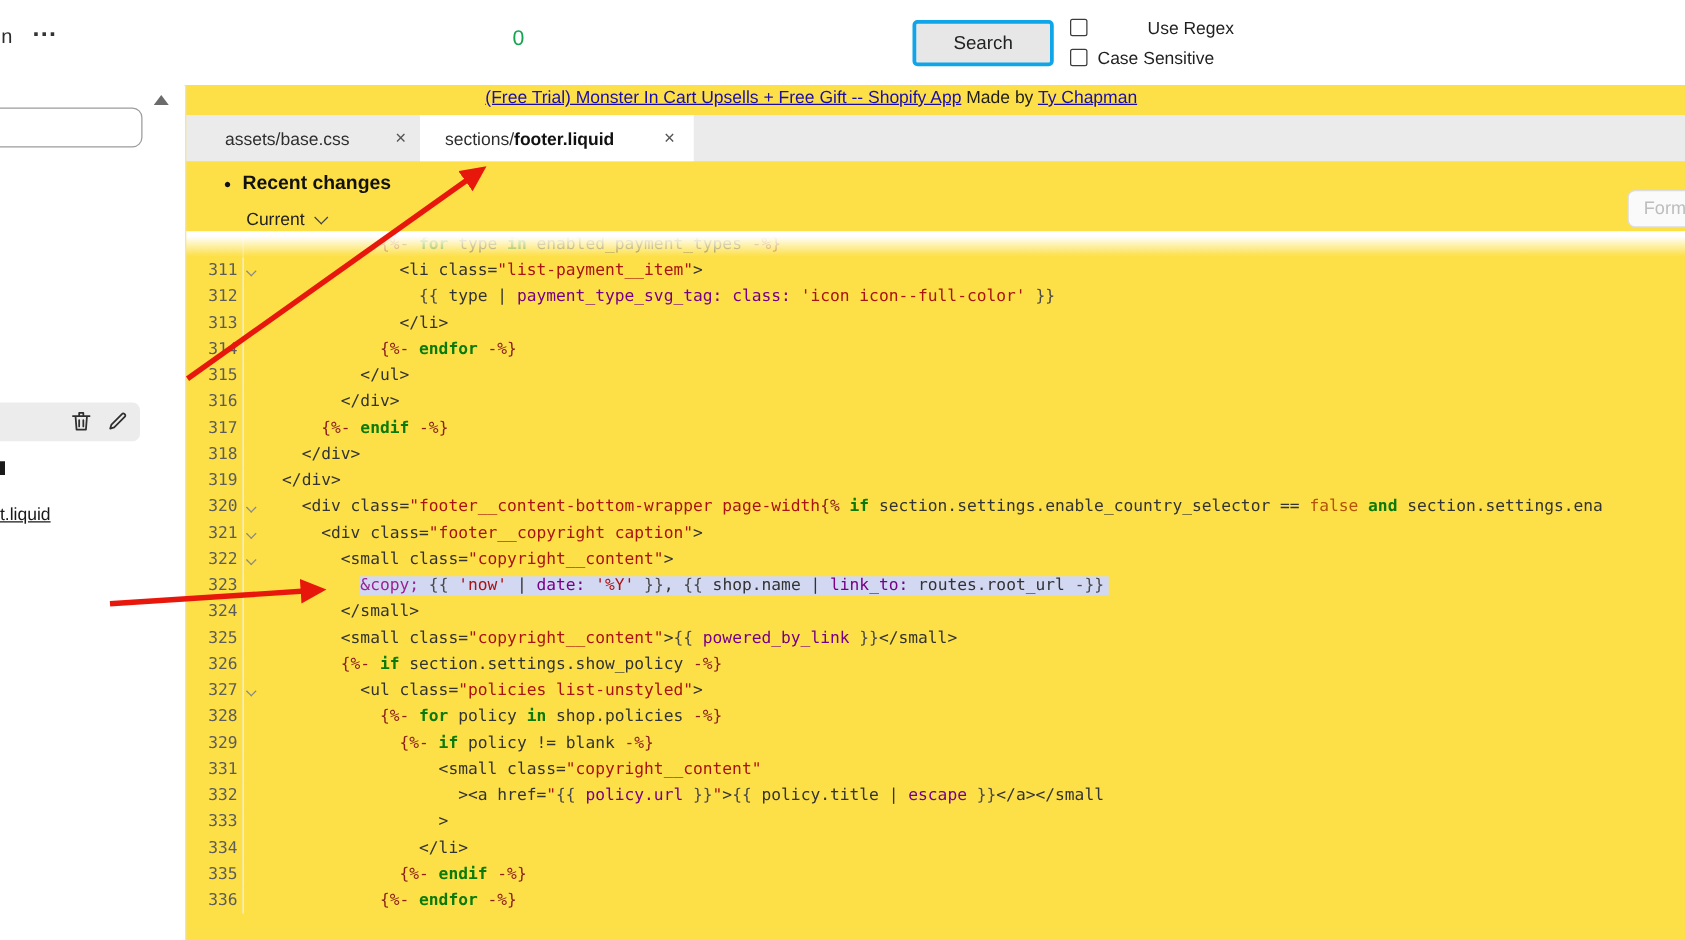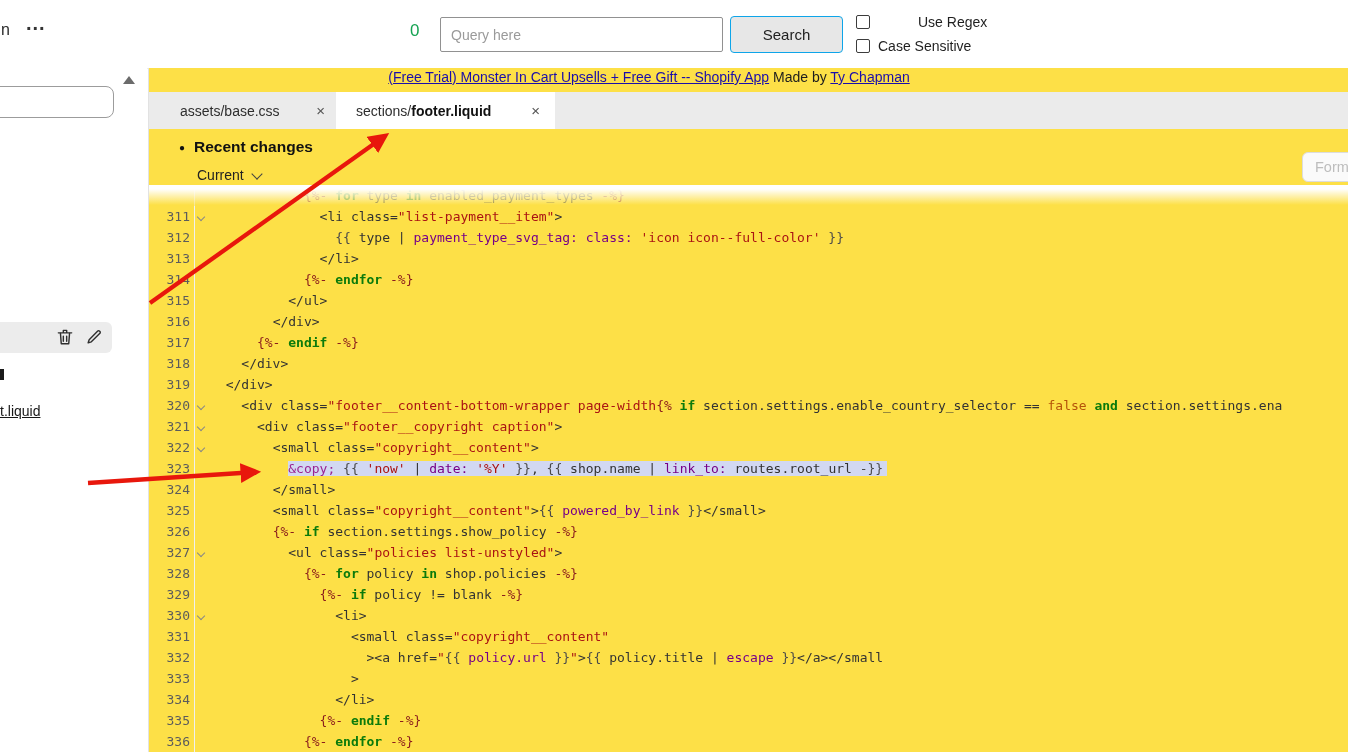--- a/index.html
+++ b/index.html
@@ -11,21 +11,21 @@
           border-bottom:1px solid #ededed;}
   .frag{position:absolute;left:1px;top:21px;font-size:16px;color:#2c2c2c;}
   .menu-dots{position:absolute;left:26px;top:12px;font-size:20px;letter-spacing:1px;
              color:#333;font-weight:bold;cursor:pointer;}
   .match-count{position:absolute;left:410px;top:21px;font-size:17px;color:#15a352;font-weight:500;}
   .search-input{position:absolute;left:440px;top:17px;width:283px;height:35px;box-sizing:border-box;
                 border:1px solid #919191;border-radius:2px;font-size:14px;padding:0 10px;
                 color:#333;font-family:"Liberation Sans",sans-serif;outline:none;}
   .search-input::placeholder{color:#9a9a9a;}
   .search-btn{position:absolute;left:730px;top:16px;width:113px;height:37px;background:#e7e7e7;
-              border:1px solid #0ea5e9;border-radius:4px;font-size:15px;color:#222;
+              border:3px solid #0ea5e9;border-radius:4px;font-size:15px;color:#222;
               font-family:"Liberation Sans",sans-serif;cursor:pointer;}
   .cb{position:absolute;left:856px;display:flex;align-items:center;gap:8px;cursor:pointer;}
   .cb1{top:14px;gap:48px;} .cb2{top:38px;}
   .cb .box{width:12px;height:12px;border:1.5px solid #3c3c3c;border-radius:2px;background:#fff;flex:0 0 auto;}
   .cb .cb-label{font-size:14px;color:#1f1f1f;white-space:nowrap;}
 
   
   .sidebar{position:absolute;left:0;top:68px;width:147px;height:684px;background:#fff;}
   .side-search{position:absolute;left:-18px;top:18px;width:130px;height:30px;background:#fff;
                border:1px solid #9c9c9c;border-radius:8px;}
@@ -89,21 +89,20 @@
 </style>
 </head>
 <body>
 
 <div class="page">
 
   <div class="topbar">
     <span class="frag">n</span>
     <span class="menu-dots">...</span>
     <span class="match-count">0</span>
-    <input class="search-input" type="text" placeholder="Query here" style="">
     <button class="search-btn">Search</button>
     <div class="cb cb1">
       <span class="box"></span>
       <span class="cb-label">Use Regex</span>
     </div>
     <div class="cb cb2">
       <span class="box"></span>
       <span class="cb-label">Case Sensitive</span>
     </div>
   </div>
@@ -166,21 +165,20 @@
         <div class="code-row"><span class="gutter">320</span><span class="foldcell"><span class="chev"></span></span><span class="codecell">    <span><span class="tk-p">&lt;div class=</span><span class="tk-s">"footer__content-bottom-wrapper page-width</span><span class="tk-d">{%</span><span class="tk-k"> if</span><span class="tk-p"> section.settings.enable_country_selector </span><span class="tk-p">== </span><span class="tk-a">false</span><span class="tk-k"> and</span><span class="tk-p"> section.settings.ena</span></span></span></div>
         <div class="code-row"><span class="gutter">321</span><span class="foldcell"><span class="chev"></span></span><span class="codecell">      <span><span class="tk-p">&lt;div class=</span><span class="tk-s">"footer__copyright caption"</span><span class="tk-p">&gt;</span></span></span></div>
         <div class="code-row"><span class="gutter">322</span><span class="foldcell"><span class="chev"></span></span><span class="codecell">        <span><span class="tk-p">&lt;small class=</span><span class="tk-s">"copyright__content"</span><span class="tk-p">&gt;</span></span></span></div>
         <div class="code-row"><span class="gutter">323</span><span class="foldcell"></span><span class="codecell">          <span class="sel"><span class="tk-e">&amp;copy;</span><span class="tk-p"> </span><span class="tk-b">{{</span><span class="tk-p"> </span><span class="tk-s">'now'</span><span class="tk-p"> | </span><span class="tk-f">date: </span><span class="tk-s">'%Y'</span><span class="tk-b"> }}</span><span class="tk-p">, </span><span class="tk-b">{{</span><span class="tk-p"> shop.name </span><span class="tk-p">| </span><span class="tk-f">link_to: </span><span class="tk-p">routes.root_url </span><span class="tk-b">-}}</span></span></span></div>
         <div class="code-row"><span class="gutter">324</span><span class="foldcell"></span><span class="codecell">        <span><span class="tk-p">&lt;/small&gt;</span></span></span></div>
         <div class="code-row"><span class="gutter">325</span><span class="foldcell"></span><span class="codecell">        <span><span class="tk-p">&lt;small class=</span><span class="tk-s">"copyright__content"</span><span class="tk-p">&gt;</span><span class="tk-b">{{</span><span class="tk-f"> powered_by_link </span><span class="tk-b">}}</span><span class="tk-p">&lt;/small&gt;</span></span></span></div>
         <div class="code-row"><span class="gutter">326</span><span class="foldcell"></span><span class="codecell">        <span><span class="tk-d">{%-</span><span class="tk-k"> if</span><span class="tk-p"> section.settings.show_policy </span><span class="tk-d">-%}</span></span></span></div>
         <div class="code-row"><span class="gutter">327</span><span class="foldcell"><span class="chev"></span></span><span class="codecell">          <span><span class="tk-p">&lt;ul class=</span><span class="tk-s">"policies list-unstyled"</span><span class="tk-p">&gt;</span></span></span></div>
         <div class="code-row"><span class="gutter">328</span><span class="foldcell"></span><span class="codecell">            <span><span class="tk-d">{%-</span><span class="tk-k"> for</span><span class="tk-p"> policy </span><span class="tk-k">in</span><span class="tk-p"> shop.policies </span><span class="tk-d">-%}</span></span></span></div>
         <div class="code-row"><span class="gutter">329</span><span class="foldcell"></span><span class="codecell">              <span><span class="tk-d">{%-</span><span class="tk-k"> if</span><span class="tk-p"> policy </span><span class="tk-p">!= </span><span class="tk-p">blank </span><span class="tk-d">-%}</span></span></span></div>
-        <div class="code-row"><span class="gutter">330</span><span class="foldcell"><span class="chev"></span></span><span class="codecell">                <span><span class="tk-p">&lt;li&gt;</span></span></span></div>
         <div class="code-row"><span class="gutter">331</span><span class="foldcell"></span><span class="codecell">                  <span><span class="tk-p">&lt;small class=</span><span class="tk-s">"copyright__content"</span></span></span></div>
         <div class="code-row"><span class="gutter">332</span><span class="foldcell"></span><span class="codecell">                    <span><span class="tk-p">&gt;&lt;a href=</span><span class="tk-s">"</span><span class="tk-b">{{</span><span class="tk-f"> policy.url </span><span class="tk-b">}}</span><span class="tk-s">"</span><span class="tk-p">&gt;</span><span class="tk-b">{{</span><span class="tk-p"> policy.title </span><span class="tk-p">| </span><span class="tk-f">escape </span><span class="tk-b">}}</span><span class="tk-p">&lt;/a&gt;&lt;/small</span></span></span></div>
         <div class="code-row"><span class="gutter">333</span><span class="foldcell"></span><span class="codecell">                  <span><span class="tk-p">&gt;</span></span></span></div>
         <div class="code-row"><span class="gutter">334</span><span class="foldcell"></span><span class="codecell">                <span><span class="tk-p">&lt;/li&gt;</span></span></span></div>
         <div class="code-row"><span class="gutter">335</span><span class="foldcell"></span><span class="codecell">              <span><span class="tk-d">{%-</span><span class="tk-k"> endif </span><span class="tk-d">-%}</span></span></span></div>
         <div class="code-row"><span class="gutter">336</span><span class="foldcell"></span><span class="codecell">            <span><span class="tk-d">{%-</span><span class="tk-k"> endfor </span><span class="tk-d">-%}</span></span></span></div>
       </div>
     <div class="fadeband"></div>
   </div>
 

